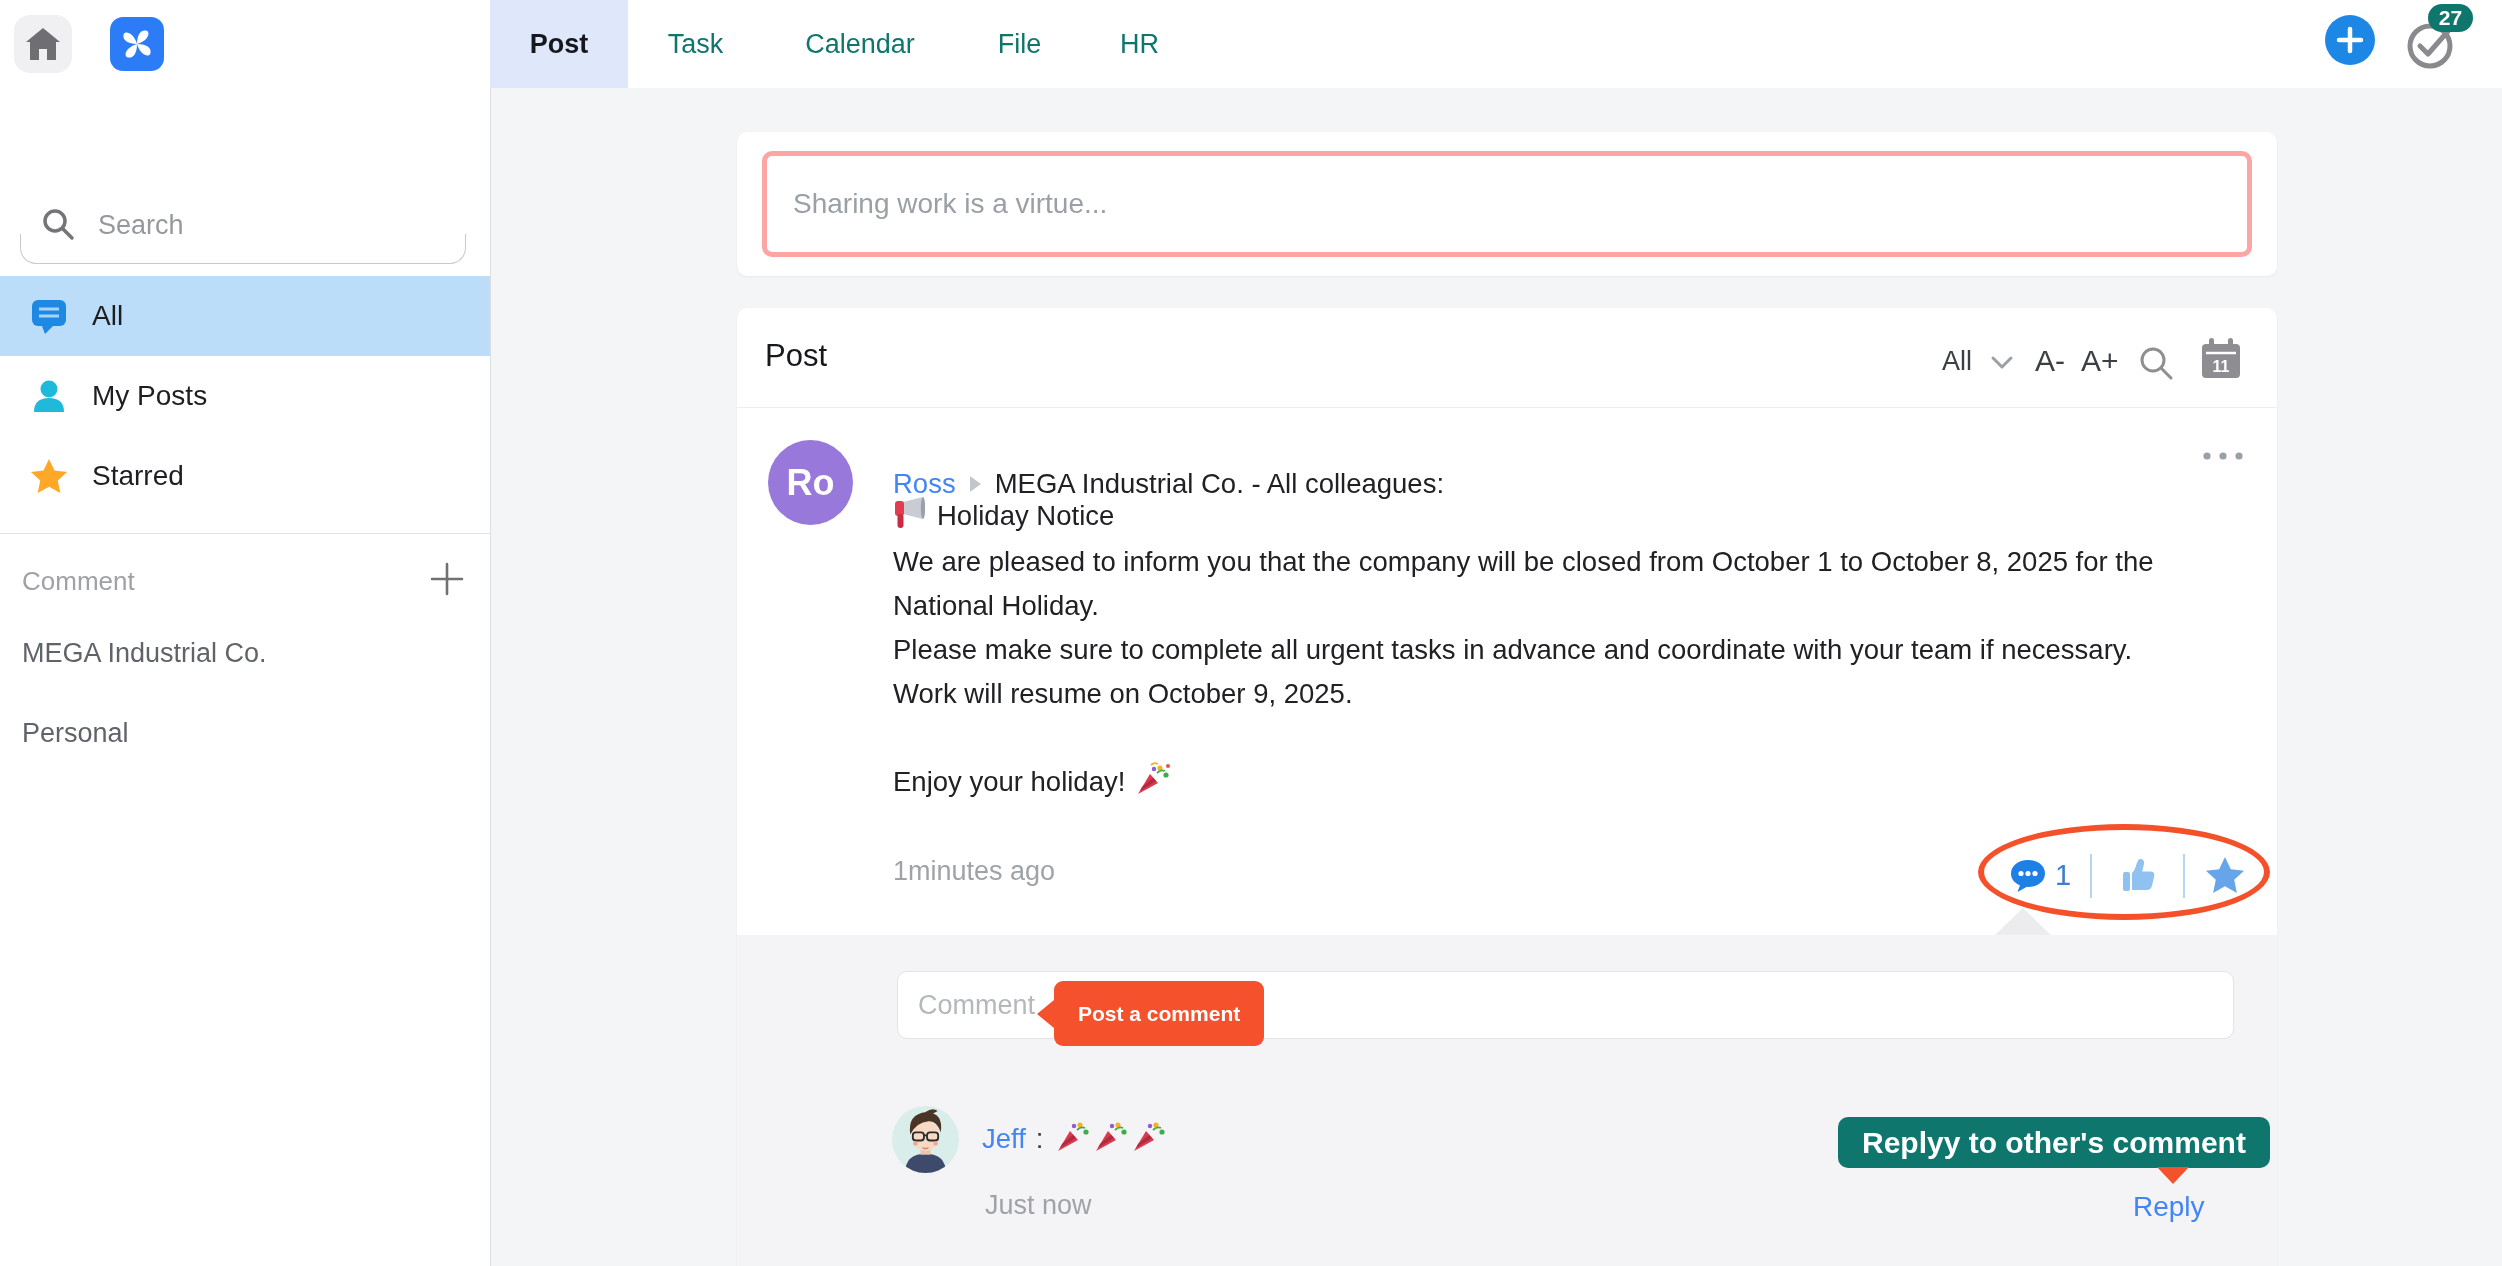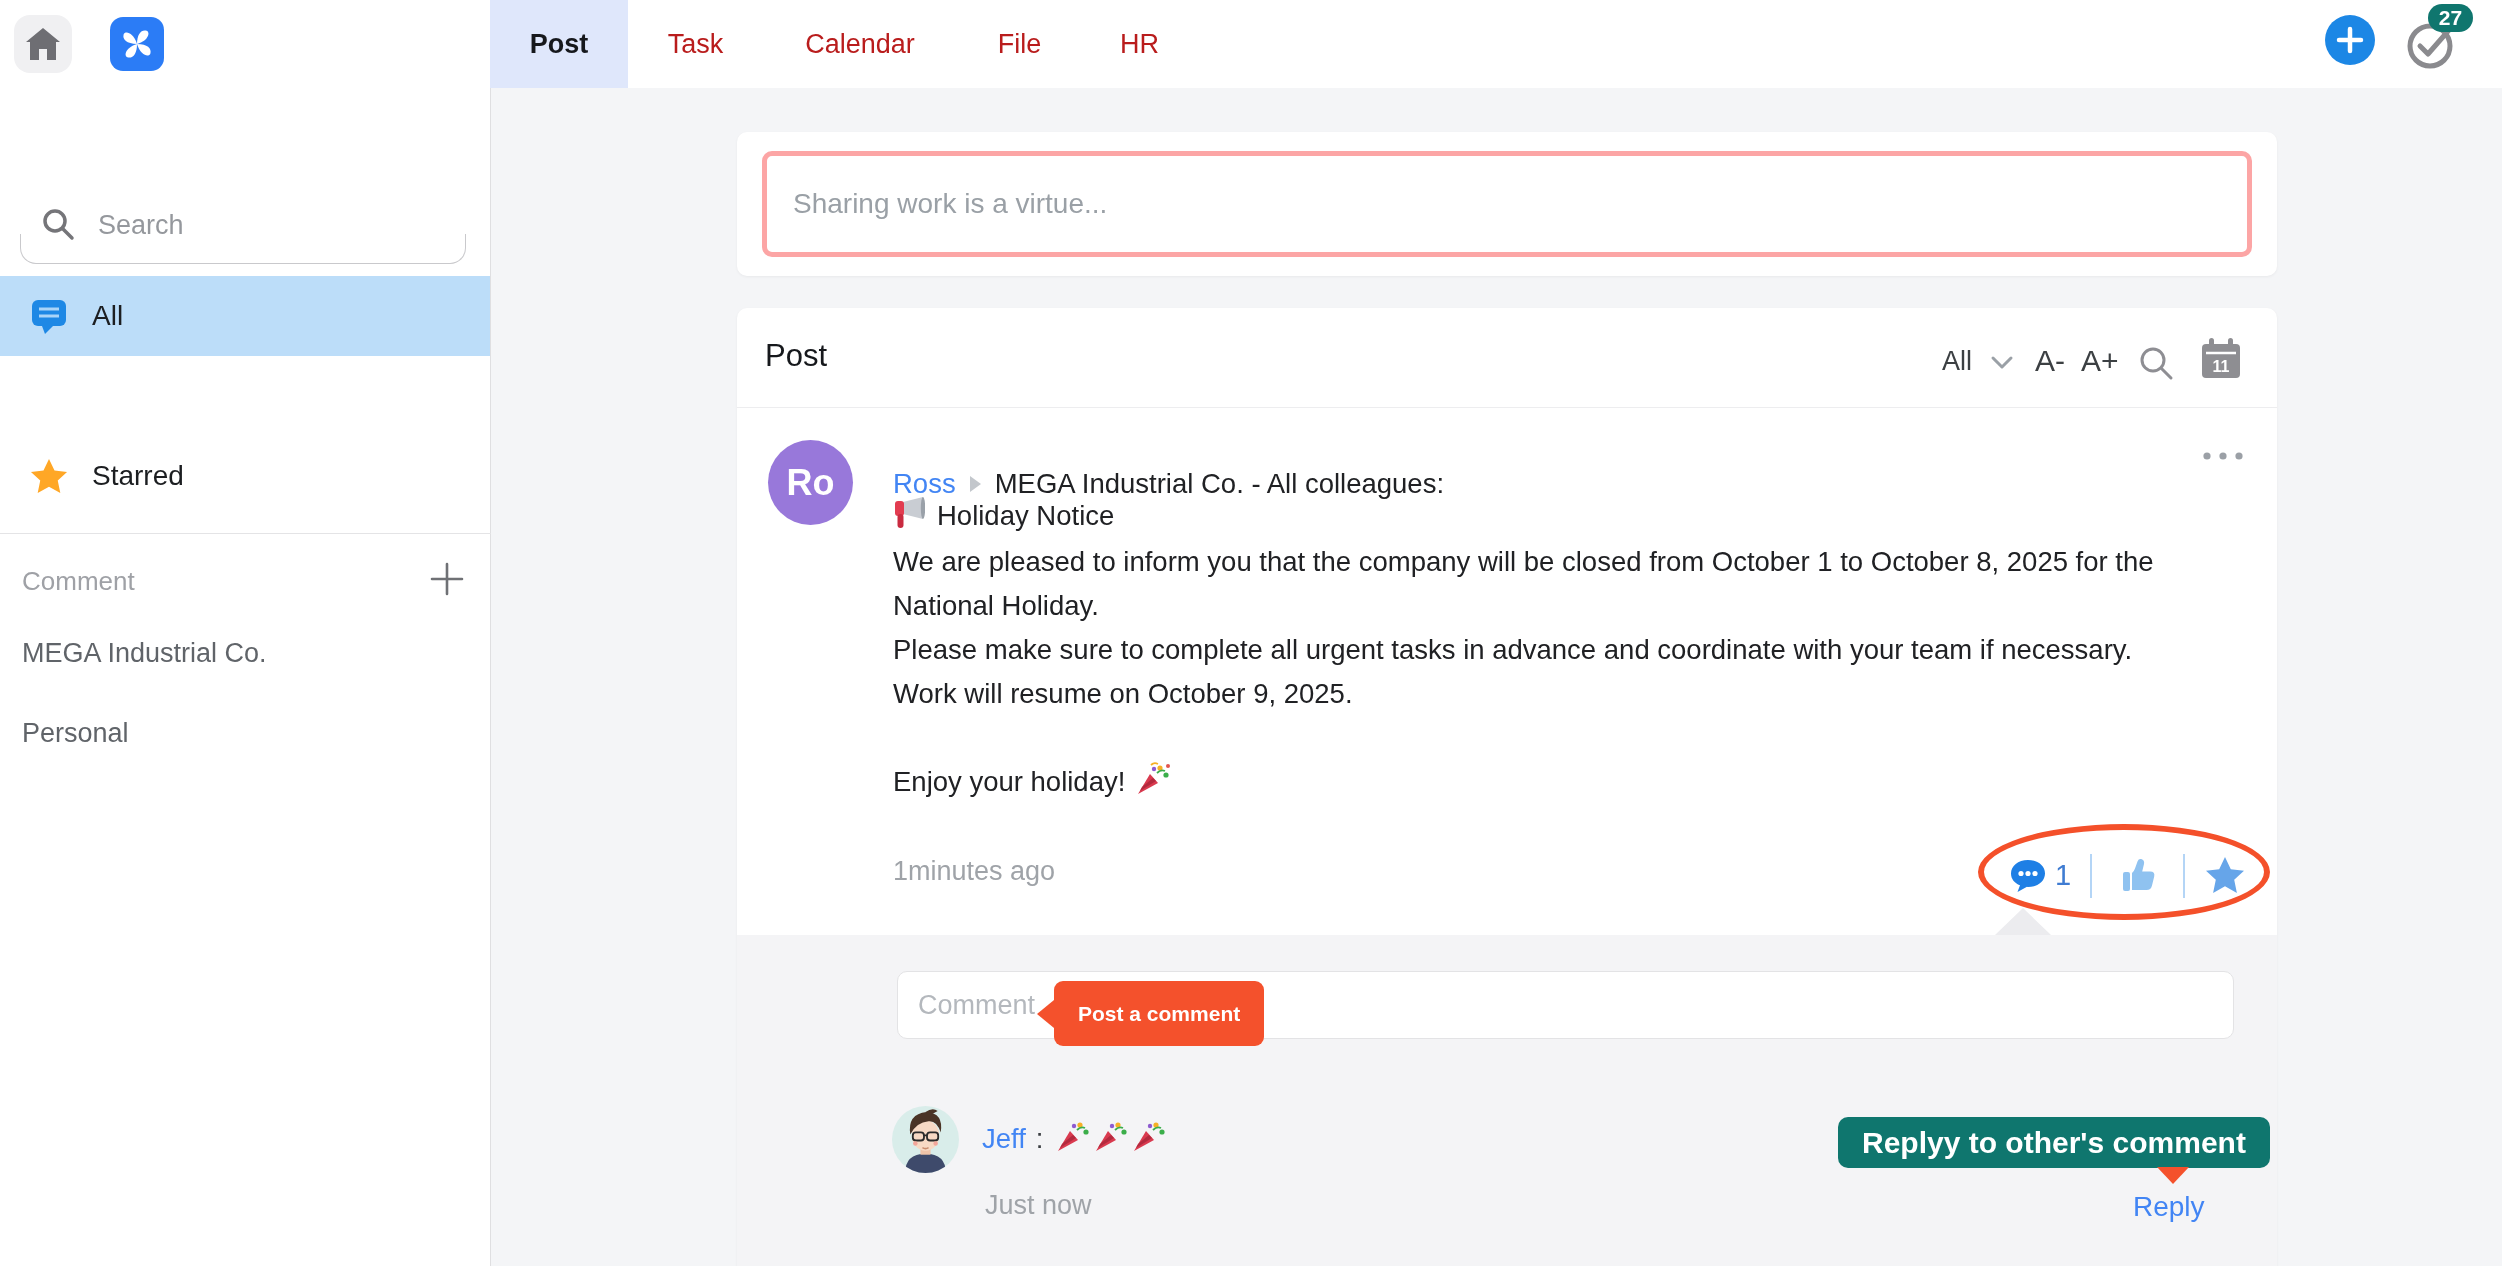--- a/index.html
+++ b/index.html
@@ -9,21 +9,21 @@
 
   
   .header { position:absolute; left:0; top:0; width:2502px; height:88px; background:#fff; z-index:20; }
   .home-btn { position:absolute; left:14px; top:15px; width:58px; height:58px; background:#F0F0F2;
               border-radius:16px; display:flex; align-items:center; justify-content:center; cursor:pointer; }
   .app-logo { position:absolute; left:110px; top:17px; width:54px; height:54px; background:#2B7CF6;
               border-radius:13px; display:flex; align-items:center; justify-content:center; }
   .app-title { position:absolute; left:180px; top:0; height:88px; display:flex; align-items:center;
                font-size:31px; color:#16181c; font-weight:500; letter-spacing:.2px; }
   .tab { position:absolute; top:0; height:88px; display:flex; align-items:center; justify-content:center;
-         font-size:27px; color:#b91c1c; font-weight:500; cursor:pointer; }
+         font-size:27px; color:#0f766e; font-weight:500; cursor:pointer; }
   .tab.active { background:#DFE7FB; color:#16181c; font-weight:700; }
   .tab-post { left:490px; width:138px; }
   .tab-task { left:648px; width:95px; }
   .tab-calendar { left:782px; width:156px; }
   .tab-file { left:972px; width:95px; }
   .tab-hr { left:1092px; width:95px; }
   .add-btn { position:absolute; left:2325px; top:15px; width:50px; height:50px; border-radius:50%;
              background:#1C87E5; display:flex; align-items:center; justify-content:center; cursor:pointer; }
   .task-check { position:absolute; left:2403px; top:16px; width:56px; height:56px; cursor:pointer; }
   .badge { position:absolute; left:2428px; top:4px; min-width:45px; height:28px; background:#0f766e;
@@ -183,20 +183,29 @@
     <div class="nav-item nav-all">
       <span class="nav-icon">
         <svg width="38" height="38" viewBox="0 0 38 38">
           <rect x="2" y="3" width="34" height="26" rx="6" fill="#1E88E5"></rect>
           <line x1="9" y1="12" x2="29" y2="12" stroke="#A9D4F8" stroke-width="3"></line>
           <line x1="9" y1="19" x2="29" y2="19" stroke="#A9D4F8" stroke-width="3"></line>
           <polygon points="12,29 23,29 15,37" fill="#1E88E5"></polygon>
         </svg>
       </span>
       <span class="nav-label">All</span>
+    </div>
+    <div class="nav-item nav-myposts">
+      <span class="nav-icon">
+        <svg width="36" height="36" viewBox="0 0 36 36">
+          <circle cx="18" cy="11" r="8.5" fill="#1FB9D9"></circle>
+          <path d="M3 34 Q3 20 18 20 Q33 20 33 34 Z" fill="#1FB9D9"></path>
+        </svg>
+      </span>
+      <span class="nav-label">My Posts</span>
     </div>
     <div class="nav-item nav-starred">
       <span class="nav-icon">
         <svg width="40" height="38" viewBox="0 0 40 38">
           <polygon points="20,1 25.8,13.2 39,14.8 29.2,23.8 31.9,37 20,30.3 8.1,37 10.8,23.8 1,14.8 14.2,13.2" fill="#FFA726"></polygon>
         </svg>
       </span>
       <span class="nav-label">Starred</span>
     </div>
 

